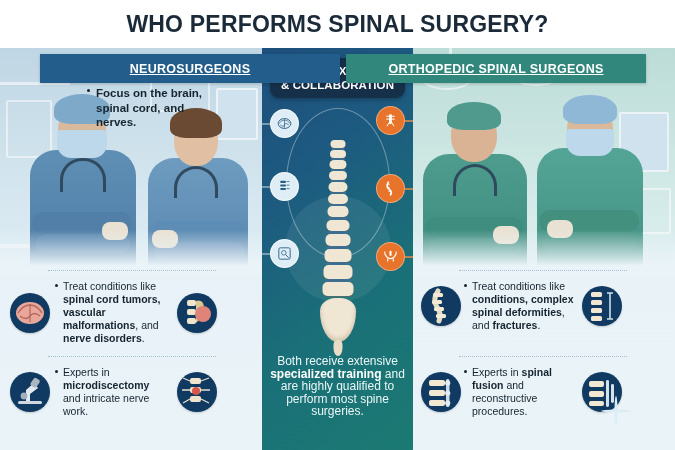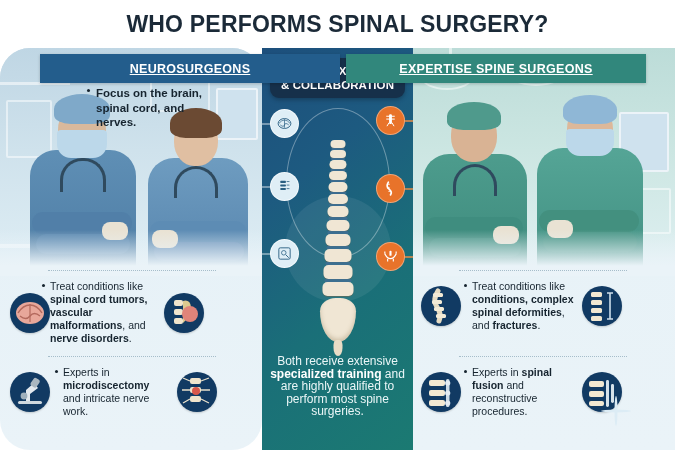--- a/index.html
+++ b/index.html
@@ -24,21 +24,20 @@
   .board{
     position:absolute; left:0; top:48px; width:675px; height:402px;
     overflow:hidden;
   }
 
   
   .panel-left{
     position:absolute; left:0; top:0; width:262px; height:402px;
     background:linear-gradient(180deg,#cfe0ea 0%,#c6dae7 22%,#e6f1f7 36%,#eaf3f8 100%);
     overflow:hidden;
-    border-radius:30px;
   }
   .panel-right{
     position:absolute; left:413px; top:0; width:262px; height:402px;
     background:linear-gradient(180deg,#cde5e2 0%,#c8e2df 22%,#e7f2f7 36%,#eaf3f8 100%);
     overflow:hidden;
   }
 
   
   .photo{ position:absolute; left:0; top:0; width:100%; height:228px; overflow:hidden; }
   .photo-bg-l{ position:absolute; inset:0;
@@ -228,21 +227,21 @@
 
     <div class="row" style="left:10px;top:232px;">
       <div class="icon-circle" style="width:40px;height:40px;">
         <svg viewBox="0 0 40 40" width="40" height="40" aria-hidden="true">
           <ellipse cx="20" cy="20" rx="14" ry="11" fill="#e8a79a"></ellipse>
           <path d="M8 20q5-8 12-8t12 8" stroke="#b3695d" stroke-width="1.4" fill="none"></path>
           <path d="M10 23q6 5 10 0t10 0" stroke="#b3695d" stroke-width="1.4" fill="none"></path>
           <path d="M20 11v18" stroke="#b3695d" stroke-width="1.2" fill="none"></path>
         </svg>
       </div>
-      <div class="row-txt" style="width:106px;">
+      <div class="row-txt" style="width:106px;margin-left:13px;">
         <span class="dot"></span>
         <span>Treat conditions like </span><b>spinal cord tumors, vascular malformations</b><span>, and </span><b>nerve disorders</b><span>.</span>
       </div>
       <div class="icon-circle" style="width:40px;height:40px;margin-left:8px;">
         <svg viewBox="0 0 40 40" width="40" height="40" aria-hidden="true">
           <rect x="10" y="7" width="9" height="6" rx="2" fill="#f0e4cc"></rect>
           <rect x="10" y="16" width="9" height="6" rx="2" fill="#f0e4cc"></rect>
           <rect x="10" y="25" width="9" height="6" rx="2" fill="#f0e4cc"></rect>
           <path d="M19 8q7-2 8 6t-8 16" fill="#dcc98f"></path>
           <circle cx="26" cy="21" r="8" fill="#e0847a"></circle>
@@ -462,16 +461,16 @@
 
     <div class="center-note">
       <span>Both receive extensive </span><b>specialized training</b><span> and are highly qualified to perform most spine surgeries.</span>
     </div>
   </div>
 
   <div class="tab tab-left">
     <span>NEUROSURGEONS</span>
   </div>
   <div class="tab tab-right">
-    <span>EXPERTISE SPINE SURGEONS</span>
+    <span>ORTHOPEDIC SPINAL SURGEONS</span>
   </div>
 
 </div>
 
 </body></html>

